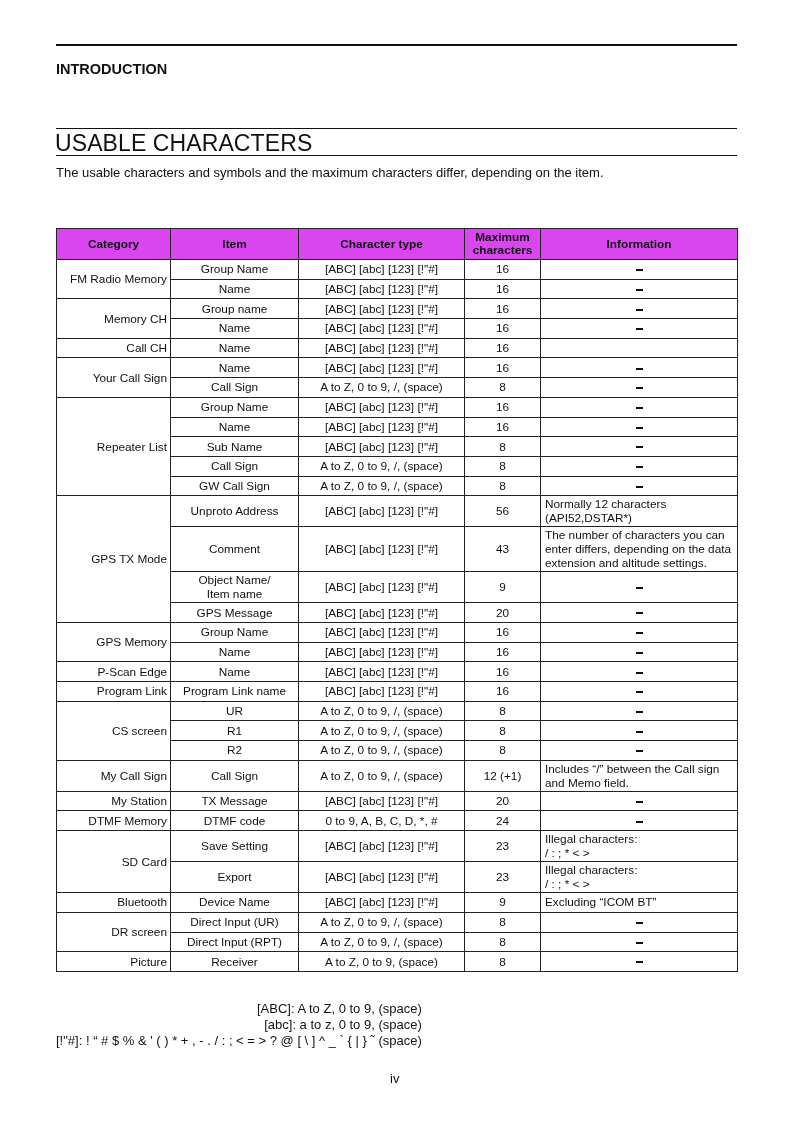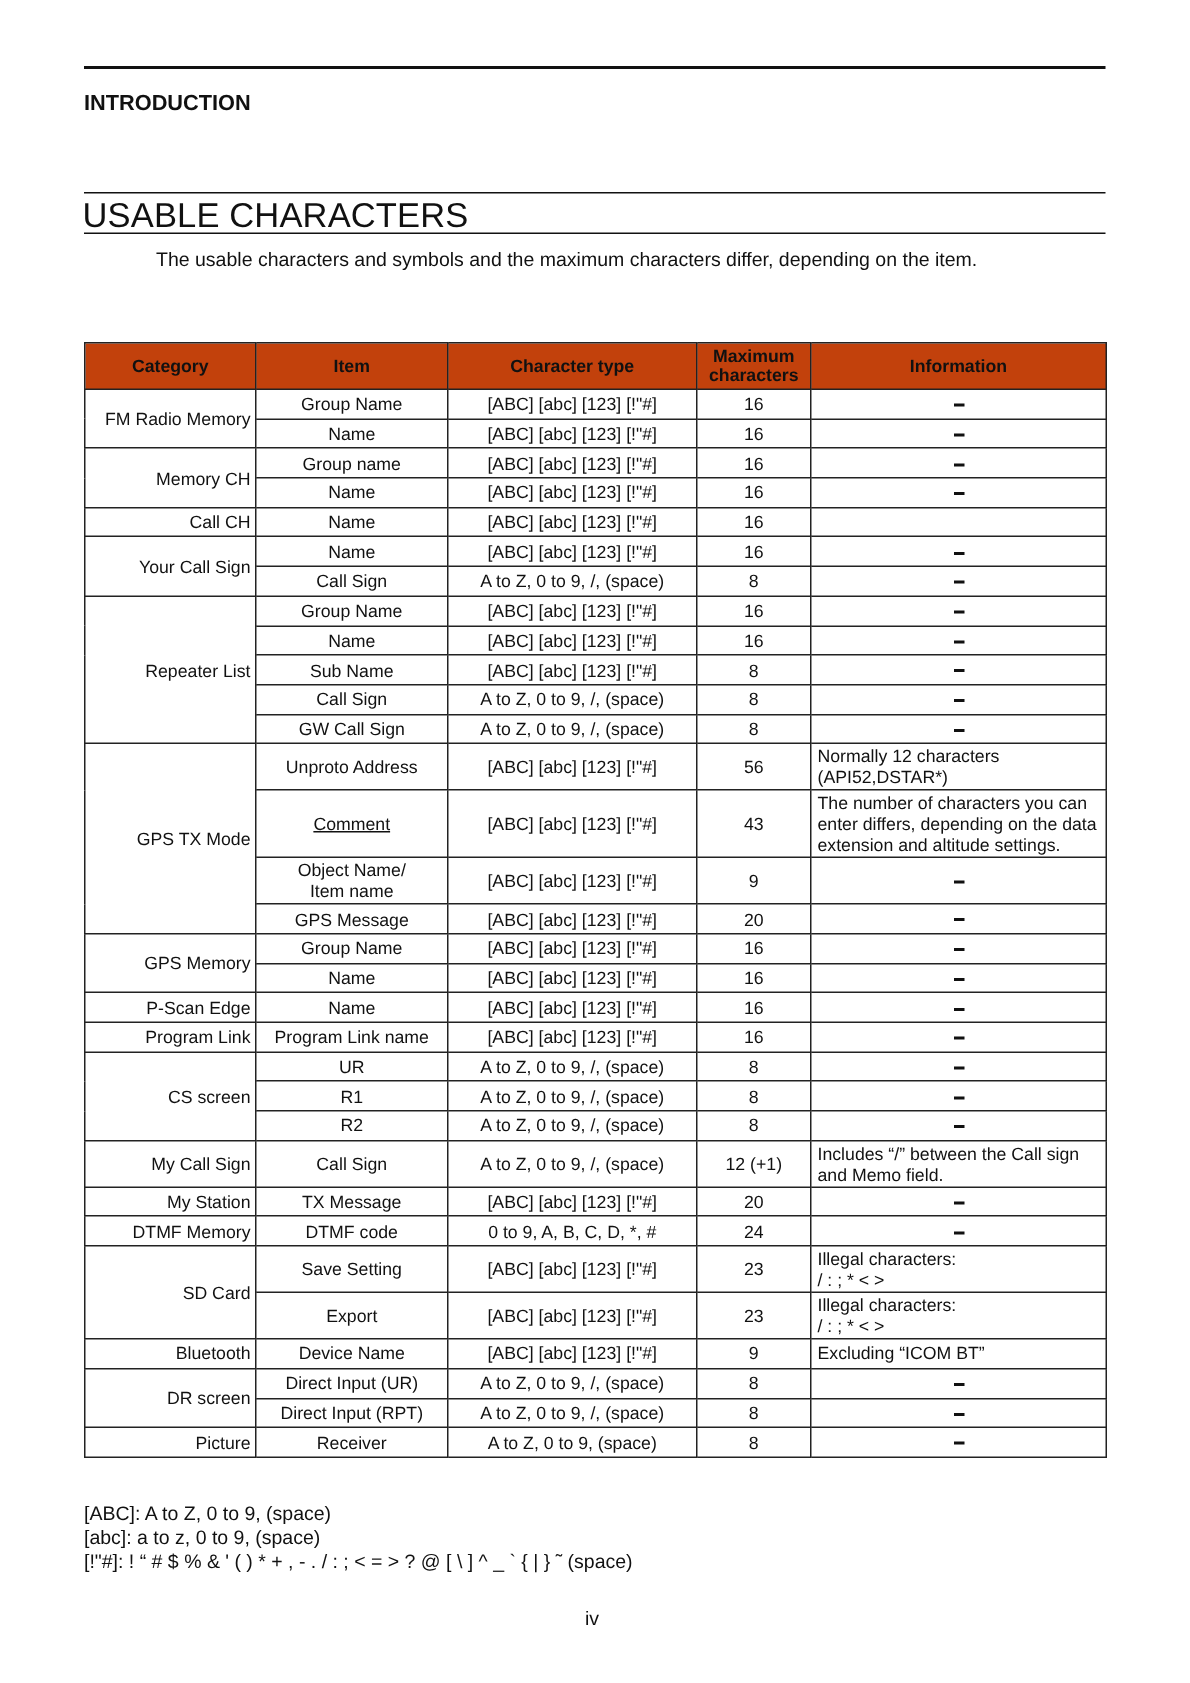--- a/index.html
+++ b/index.html
@@ -5,47 +5,47 @@
   html, body { margin: 0; padding: 0; background: #ffffff; }
   body {
     width: 793px; height: 1122px; position: relative; overflow: hidden;
     font-family: "Liberation Sans", sans-serif; color: #111;
   }
   .top-rule { position: absolute; left: 56px; width: 681px; top: 44px; height: 0; border-top: 2px solid #111; }
   .section-label { position: absolute; left: 56px; top: 61px; font-size: 14.5px; font-weight: bold; }
   .title-rule-top { position: absolute; left: 56px; width: 681px; top: 128px; border-top: 1px solid #111; }
   .page-title { position: absolute; left: 55px; top: 130px; font-size: 23px; letter-spacing: 0.1px; line-height: 26px; }
   .title-rule-bottom { position: absolute; left: 56px; width: 681px; top: 155px; border-top: 1.5px solid #111; }
-  .intro { position: absolute; left: 56px; top: 165px; font-size: 13px; line-height: 16px; margin-left: 48px; }
+  .intro { position: absolute; left: 56px; top: 165px; font-size: 13px; line-height: 16px; }
   .intro .note { font-size: 11.3px; line-height: 15px; }
   .note-icon { display: inline-block; width: 10px; height: 10px; border: 1px solid #111; border-radius: 50%;
     font-size: 8px; line-height: 10px; text-align: center; margin-right: 3px; vertical-align: 0px; box-sizing: border-box; }
 
   table.chars {
     position: absolute; left: 56px; top: 228px; width: 681px;
     border-collapse: collapse; font-size: 11.8px; table-layout: fixed;
   }
   table.chars th, table.chars td {
     border: 1px solid #222; padding: 0 3px; text-align: center; vertical-align: middle;
     line-height: 14px;
   }
   table.chars thead th {
-    background: #c2410c; font-weight: bold; font-size: 11.8px; height: 30px;
+    background: #d946ef; font-weight: bold; font-size: 11.8px; height: 30px;
     border-bottom: 1.5px solid #222;
   }
   table.chars thead th.max { line-height: 13px; }
   table.chars td { height: 18.7px; }
   table.chars td.info-text { text-align: left; padding-left: 4px; }
   table.chars td.cat { border-right: 1px solid #222; text-align: right; }
   table.chars tr.group-start td { border-top: 1.5px solid #222; }
   table.chars td.tall2 { height: 30px; }
-  table.chars td.tall3 { height: 44px; text-decoration: underline; }
+  table.chars td.tall3 { height: 44px; }
   .dash { display: inline-block; width: 7px; height: 2px; background: #111; vertical-align: middle; }
 
-  .legend { position: absolute; left: 56px; top: 1001px; font-size: 13px; line-height: 16px; }
+  .legend { position: absolute; left: 56px; top: 1001px; font-size: 13px; line-height: 16px; text-align: right; }
   .page-num { position: absolute; left: 390px; top: 1071px; font-size: 13px; }
 </style>
 </head>
 <body>
 
 <div class="top-rule"></div>
 <div class="section-label">INTRODUCTION</div>
 
 <div class="title-rule-top"></div>
 <div class="page-title">USABLE CHARACTERS</div>

